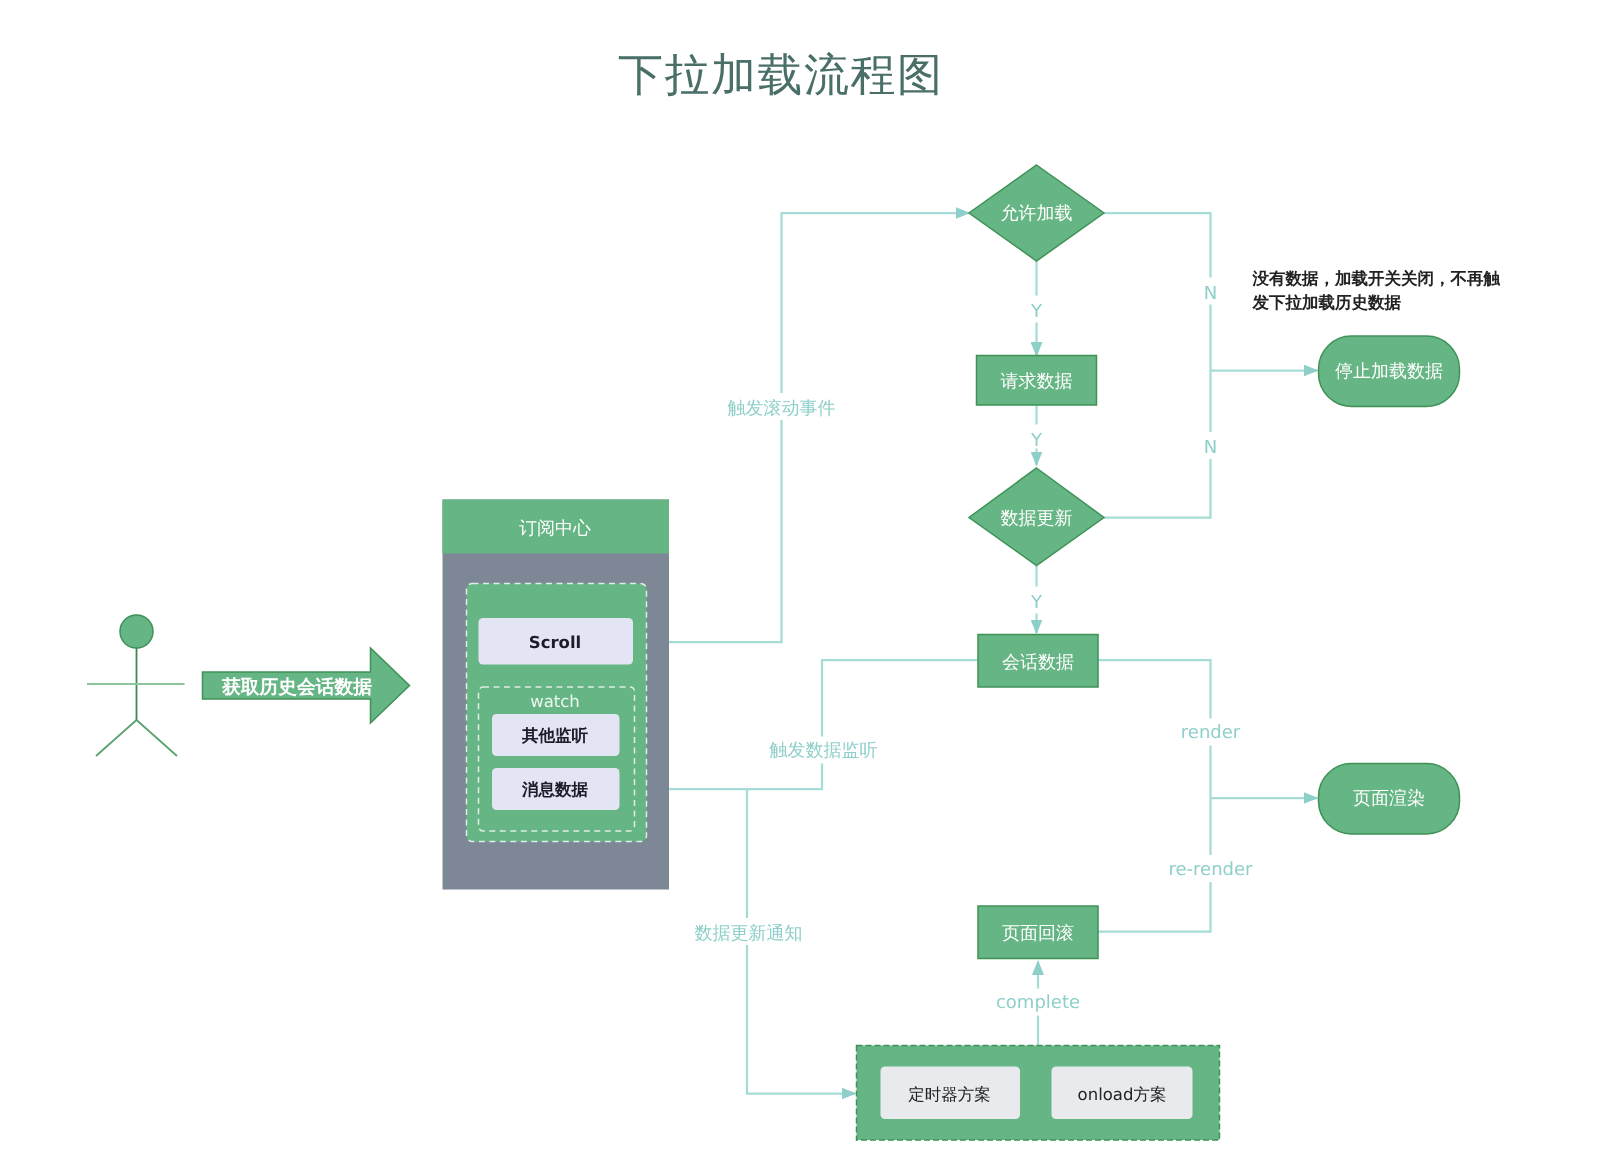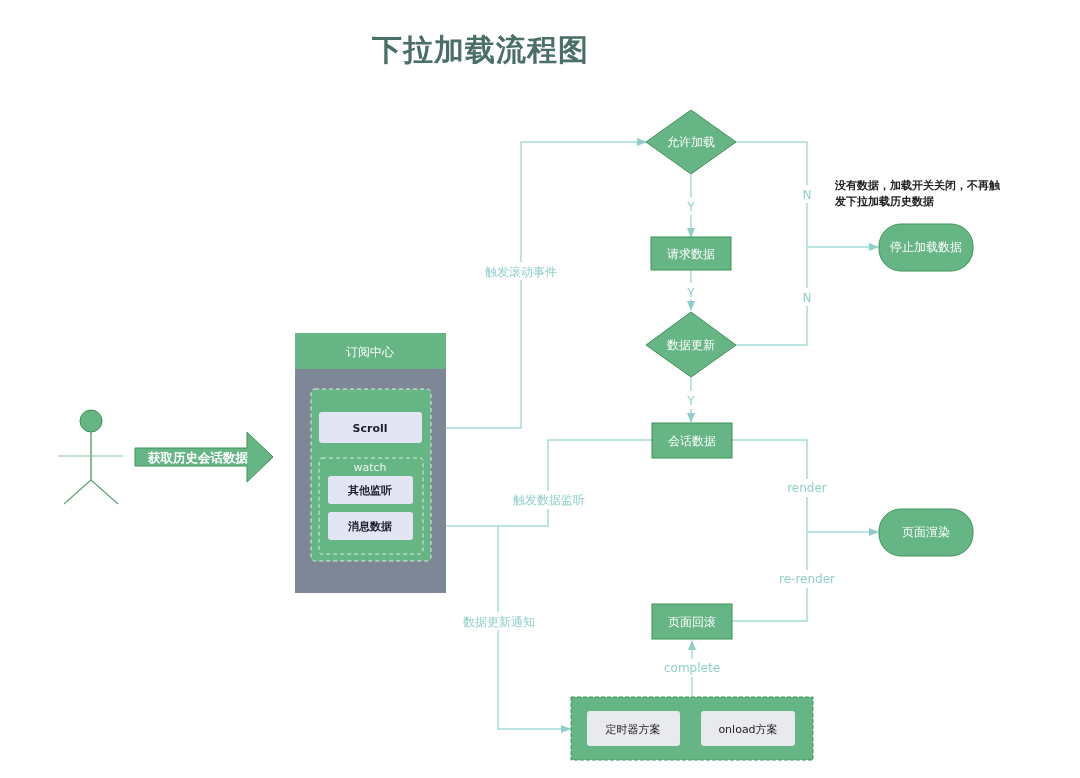--- a/index.html
+++ b/index.html
@@ -1,19 +1,19 @@
 <!DOCTYPE html>
 <html><head>
 <meta charset="utf-8">
 <style>
   html, body { margin: 0; padding: 0; background: #ffffff; }
   body { width: 1080px; height: 778px; position: relative; overflow: hidden;
          font-family: "DejaVu Sans", "Liberation Sans", sans-serif; }
   #diagram { position: absolute; left: 0; top: 0; }
-  .title { position: absolute; left: 372px; top: 30px; font-size: 30px; font-weight: bold; color: #4a6e68; letter-spacing: 1px; }
+  .title { position: absolute; left: 412px; top: 30px; font-size: 30px; font-weight: normal; color: #4a6e68; letter-spacing: 1px; }
   .node-text { fill: #ffffff; font-size: 12px; font-family: "DejaVu Sans", sans-serif; }
   .edge-label { fill: #8ecfc9; font-size: 12px; font-family: "DejaVu Sans", sans-serif; }
   .note { fill: #222222; font-size: 11px; font-weight: bold; font-family: "DejaVu Sans", sans-serif; }
   .dark-text { fill: #1c1c2a; font-size: 11px; font-weight: bold; font-family: "DejaVu Sans", sans-serif; }
   .plain-dark { fill: #222222; font-size: 11px; font-family: "DejaVu Sans", sans-serif; }
   .watch-text { fill: #eef8f1; font-size: 11px; font-family: "DejaVu Sans", sans-serif; }
   .edge { stroke: #a6dcd7; stroke-width: 1.5; fill: none; }
 </style>
 </head>
 <body>

